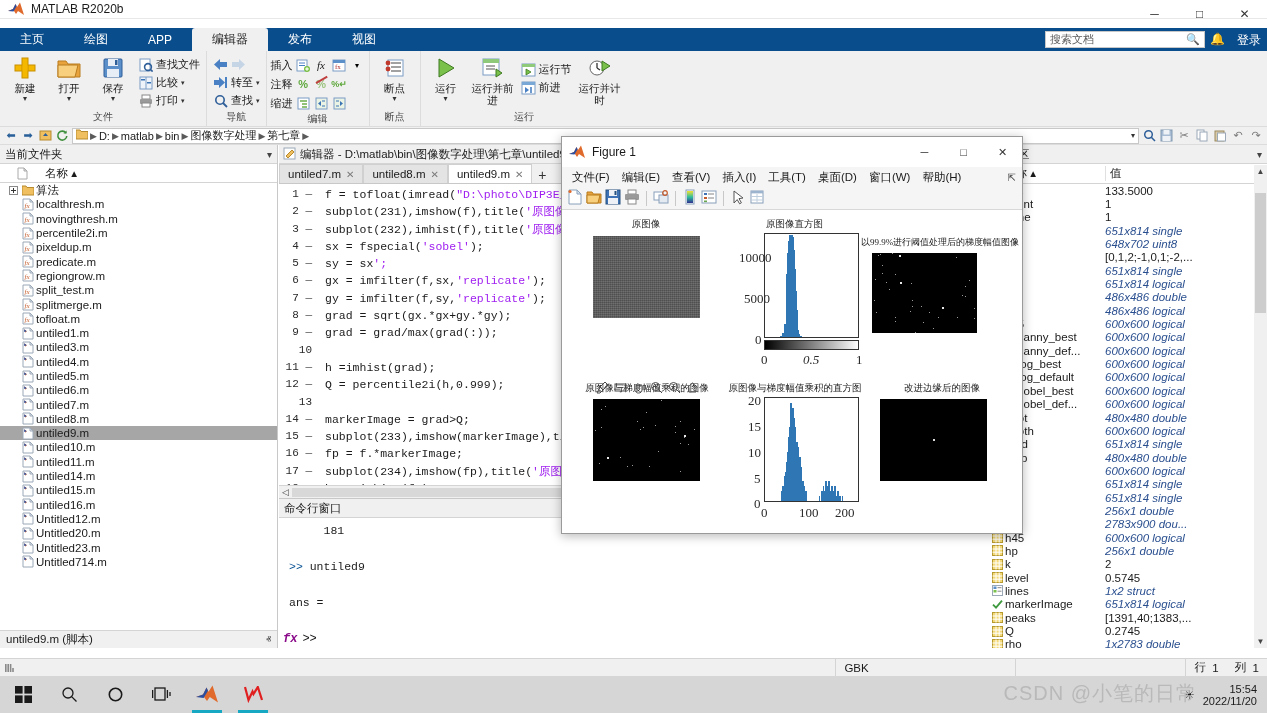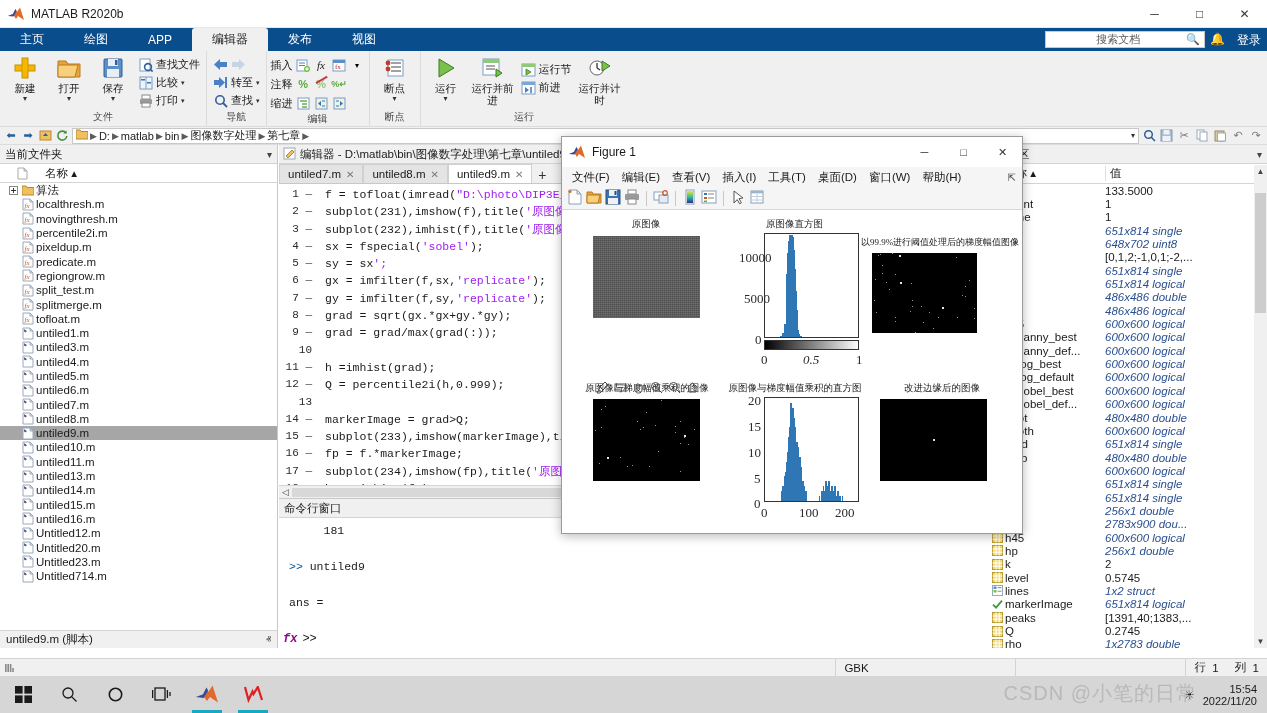--- a/index.html
+++ b/index.html
@@ -8,35 +8,35 @@
     width: 1267px; height: 713px;
     overflow: hidden;
     font-family: "Liberation Sans", sans-serif;
     font-size: 12px;
     background: #f0f0f0;
   }
   #app { position: relative; width: 1267px; height: 713px; background: #ffffff; }
 
   
   .titlebar {
-    position: absolute; left: 0; top: 0; width: 1267px; height: 28px;
+    position: absolute; left: 0; top: 0; width: 1267px; height: 19px;
     background: #ffffff; border-bottom: 1px solid #e8e8e8;
     display: flex; align-items: center;
   }
   .ml-logo { width: 16px; height: 14px; margin-left: 8px; position: relative; }
   .ml-logo svg { display:block; }
   .titlebar .title { margin-left: 7px; font-size: 12px; color: #1a1a1a; }
   .win-btns { position: absolute; right: 0; top: 0; height: 28px; display: flex; }
   .win-btn { width: 45px; height: 28px; display: flex; align-items: center; justify-content: center;
              font-size: 12px; color: #333; }
 
   
   .ribbon-tabs {
     position: absolute; left: 0; top: 28px; width: 1267px; height: 23px;
-    background: #0a4d8c; display: flex; align-items: stretch; text-align: center;
+    background: #0a4d8c; display: flex; align-items: stretch;
   }
   .rtab { padding: 0 20px; display: flex; align-items: center; justify-content: center;
           color: #fff; font-size: 12px; }
   .rtab.active { background: #f0f0f0; color: #1a1a1a; border-top-left-radius: 3px; border-top-right-radius: 3px; }
   .ribbon-search {
     position: absolute; right: 62px; top: 3px; width: 160px; height: 17px;
     background: #ffffff; border: 1px solid #c8c8c8; display: flex; align-items: center;
     padding: 0 4px; font-size: 11px; color: #5a5a5a;
   }
   .ribbon-search .ph { flex: 1; }
@@ -828,32 +828,20 @@
           <span class="exp"></span>
           <span class="ic">
             <svg width="12" height="13" viewBox="0 0 12 13">
               <path d="M1 1h7l3 3v8H1z" fill="#fff" stroke="#9aa8b8"></path>
               <path d="M8 1v3h3z" fill="#e4eaf0" stroke="#9aa8b8"></path>
               <path d="M2.2 2.2l2.6 2.1-1.6 1.4z" fill="#e06a2b"></path>
               <path d="M2.2 2.2l2.6 2.1-2.6.6z" fill="#2b4fa0"></path>
             </svg>
           </span>
           <span>untiled11.m</span>
-        </div>
-        <div class="cf-row">
-          <span class="exp"></span>
-          <span class="ic">
-            <svg width="12" height="13" viewBox="0 0 12 13">
-              <path d="M1 1h7l3 3v8H1z" fill="#fff" stroke="#9aa8b8"></path>
-              <path d="M8 1v3h3z" fill="#e4eaf0" stroke="#9aa8b8"></path>
-              <path d="M2.2 2.2l2.6 2.1-1.6 1.4z" fill="#e06a2b"></path>
-              <path d="M2.2 2.2l2.6 2.1-2.6.6z" fill="#2b4fa0"></path>
-            </svg>
-          </span>
-          <span>untiled13.m</span>
         </div>
         <div class="cf-row">
           <span class="exp"></span>
           <span class="ic">
             <svg width="12" height="13" viewBox="0 0 12 13">
               <path d="M1 1h7l3 3v8H1z" fill="#fff" stroke="#9aa8b8"></path>
               <path d="M8 1v3h3z" fill="#e4eaf0" stroke="#9aa8b8"></path>
               <path d="M2.2 2.2l2.6 2.1-1.6 1.4z" fill="#e06a2b"></path>
               <path d="M2.2 2.2l2.6 2.1-2.6.6z" fill="#2b4fa0"></path>
             </svg>

